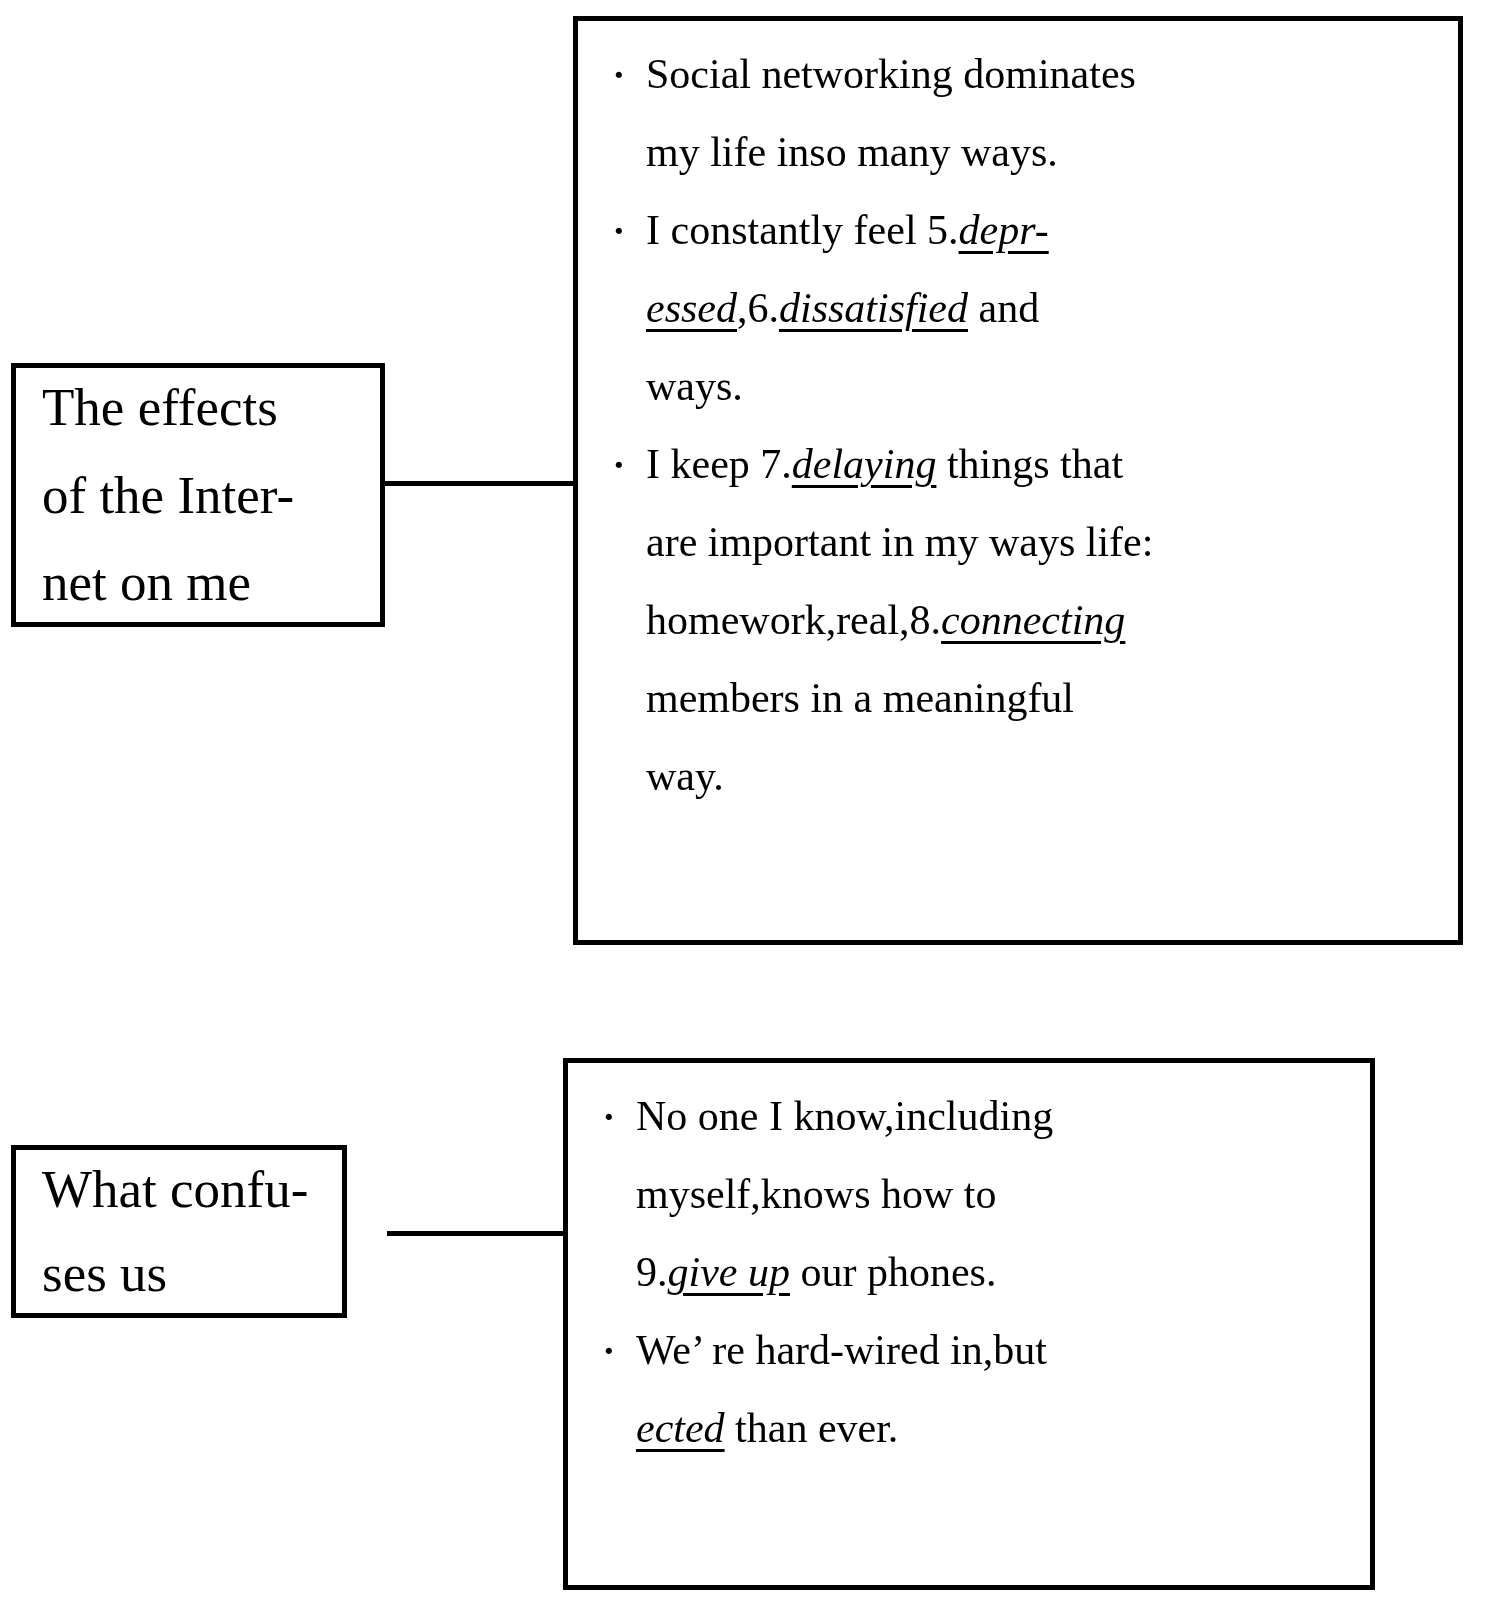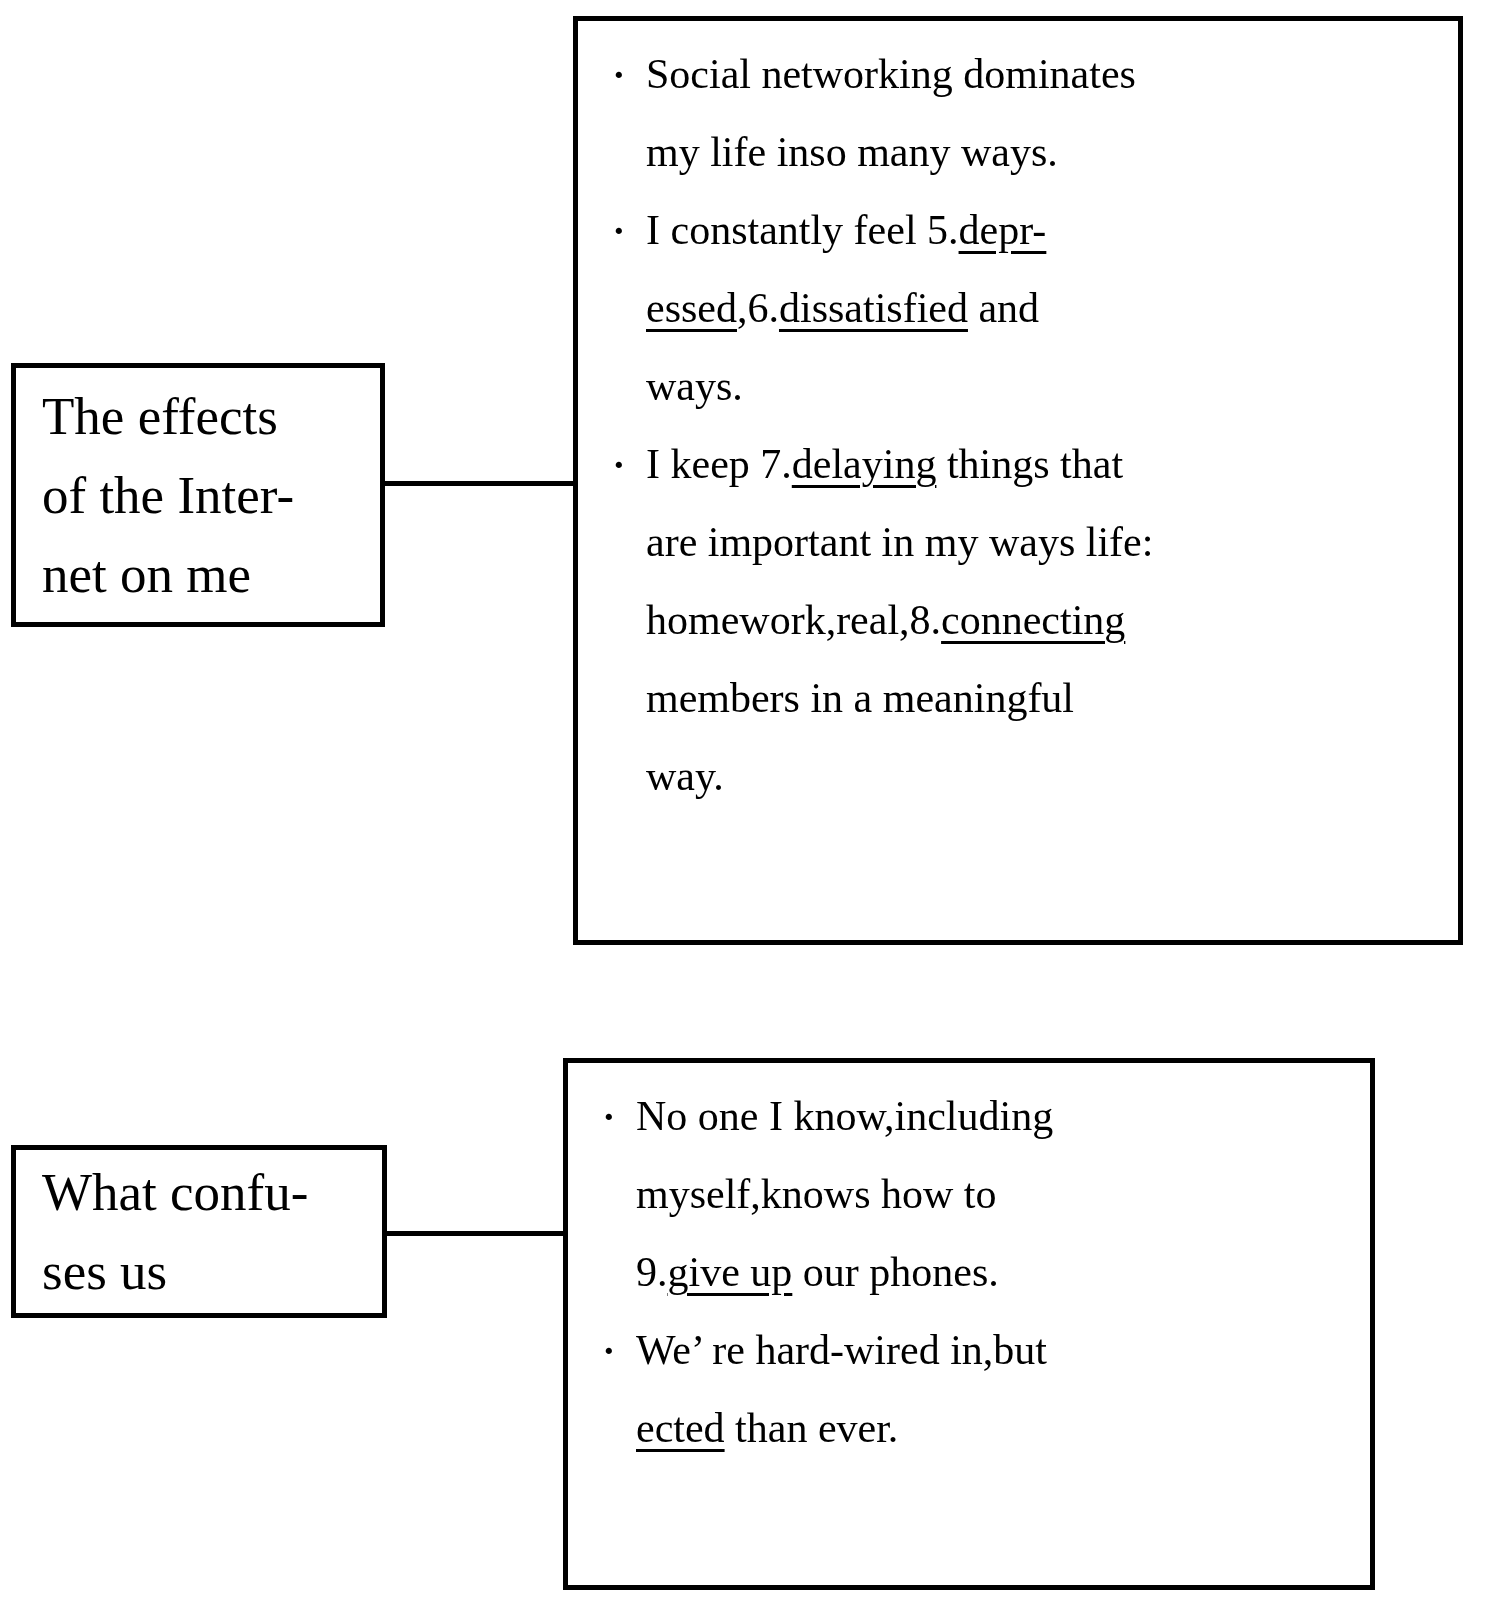--- a/index.html
+++ b/index.html
@@ -22,21 +22,21 @@
     position: absolute;
     box-sizing: border-box;
     border: 5px solid #000000;
     background: #ffffff;
   }
 
   
   .label-box {
     display: flex;
     flex-direction: column;
-    justify-content: center;
+    justify-content: space-between;
   }
   .label-line {
     font-size: 53px;
     line-height: 79px;
     padding-left: 26px;
     white-space: pre;
     letter-spacing: 0px;
   }
 
   
@@ -57,20 +57,21 @@
   }
   .bullet-line {
     font-size: 42px;
     line-height: 78px;
     white-space: pre;
   }
   .u {
     text-decoration: underline;
     text-decoration-thickness: 3px;
     text-underline-offset: 7px;
+    font-style: italic;
   }
 
   
   .connector {
     position: absolute;
     background: #000000;
     height: 5px;
   }
 </style>
 </head>
@@ -105,21 +106,21 @@
       <span class="bullet-dot">·</span>
       <div class="bullet-line"><span>I keep 7.</span><span class="u">delaying</span><span> things that</span></div>
       <div class="bullet-line"><span>are important in my ways life:</span></div>
       <div class="bullet-line"><span>homework,real,8.</span><span class="u">connecting</span></div>
       <div class="bullet-line"><span>members in a meaningful</span></div>
       <div class="bullet-line"><span>way.</span></div>
     </div>
 
   </div>
 
-  <div class="node-box label-box" style="left:11px; top:1145px; width:376px; height:173px;">
+  <div class="node-box label-box" style="left:11px; top:1145px; width:336px; height:173px;">
     <div class="label-line">What confu-</div>
     <div class="label-line">ses us</div>
   </div>
 
   <div class="connector" style="left:387px; top:1231px; width:180px;"></div>
 
   <div class="node-box detail-box" style="left:563px; top:1058px; width:812px; height:532px;">
 
     <div class="bullet-item">
       <span class="bullet-dot">·</span>

